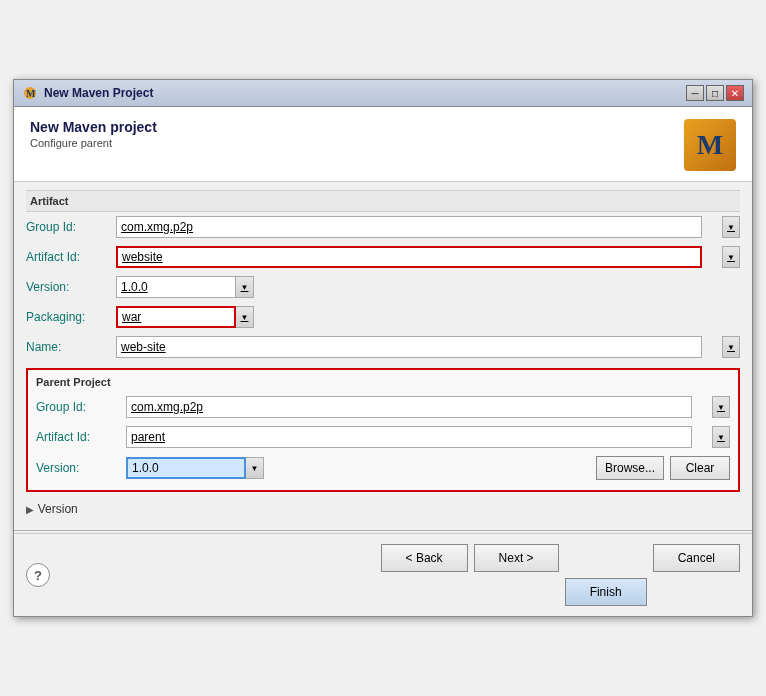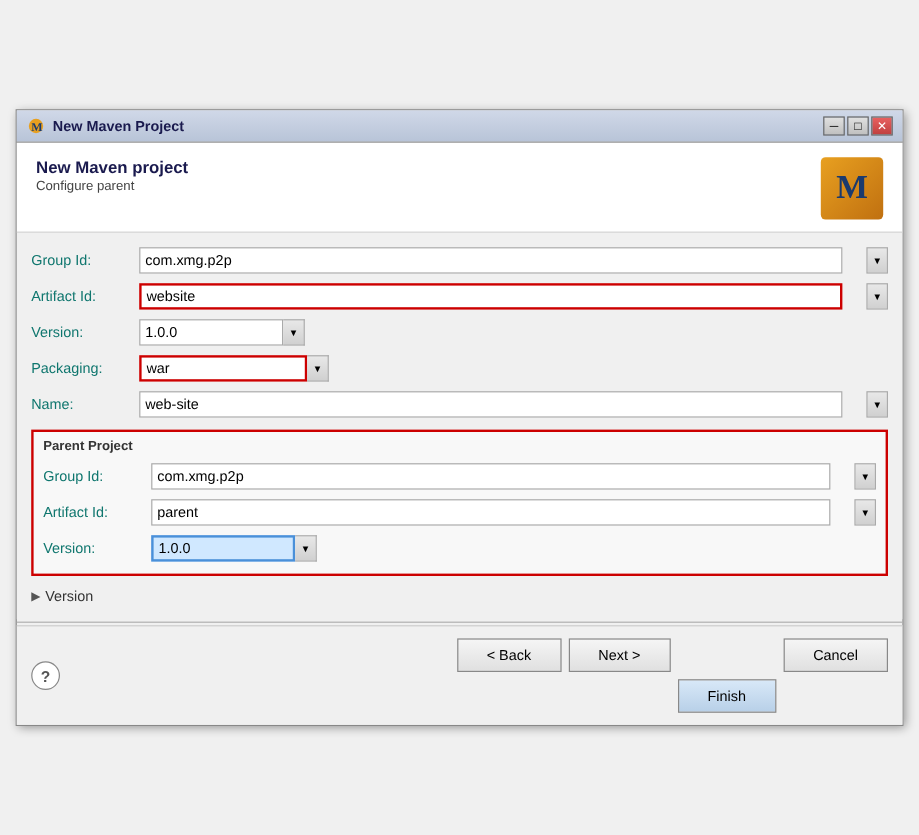--- a/index.html
+++ b/index.html
@@ -115,20 +115,21 @@
       min-width: 90px;
       font-size: 12px;
       color: #0f766e;
       text-align: left;
     }
     .form-control {
       flex: 1;
       display: flex;
       align-items: center;
       gap: 18px;
+      text-decoration: underline;
     }
     .input-field {
       flex: 1;
       height: 22px;
       border: 1px solid #aaa;
       background: white;
       padding: 1px 4px;
       font-size: 12px;
       outline: none;
     }
@@ -336,20 +337,21 @@
       <div class="header-title">New Maven project</div>
       <div class="header-subtitle">Configure parent</div>
     </div>
     <div class="maven-icon">
       <span>M</span>
     </div>
   </div>
 
   <div class="content">
 
+    <div class="section-label">Artifact</div>
 
     <div class="form-row">
       <div class="form-label">Group Id:</div>
       <div class="form-control">
         <input class="input-field" type="text" value="com.xmg.p2p" style="">
         <div class="dropdown-btn-standalone">▼</div>
       </div>
     </div>
 
     <div class="form-row">
@@ -367,21 +369,21 @@
           <input class="select-input" type="text" style="width: 120px; flex: 0 0 auto;" value="1.0.0">
           <div class="dropdown-btn">▼</div>
         </div>
       </div>
     </div>
 
     <div class="form-row">
       <div class="form-label">Packaging:</div>
       <div class="form-control">
         <div class="select-wrap">
-          <input class="select-input highlighted" type="text" style="width: 140px; flex: 0 0 auto;" value="war">
+          <input class="select-input highlighted" type="text" style="width: 120px; flex: 0 0 auto;" value="war">
           <div class="dropdown-btn">▼</div>
         </div>
       </div>
     </div>
 
     <div class="form-row">
       <div class="form-label">Name:</div>
       <div class="form-control">
         <input class="input-field" type="text" value="web-site" style="">
         <div class="dropdown-btn-standalone">▼</div>
@@ -408,20 +410,24 @@
         </div>
       </div>
 
       <div class="form-row">
         <div class="form-label">Version:</div>
         <div style="display:flex; align-items:center; flex:1; justify-content:space-between;">
           <div class="version-input-wrap">
             <input class="version-input" type="text" value="1.0.0" style="">
             <div class="dropdown-btn">▼</div>
           </div>
+          <div class="browse-clear-btns">
+            <button class="action-btn">Browse...</button>
+            <button class="action-btn">Clear</button>
+          </div>
         </div>
       </div>
     </div>
 
     <div class="advanced-row">
       <span class="triangle">▶</span>
       <span class="advanced-label">Version</span>
     </div>
 
   </div>

